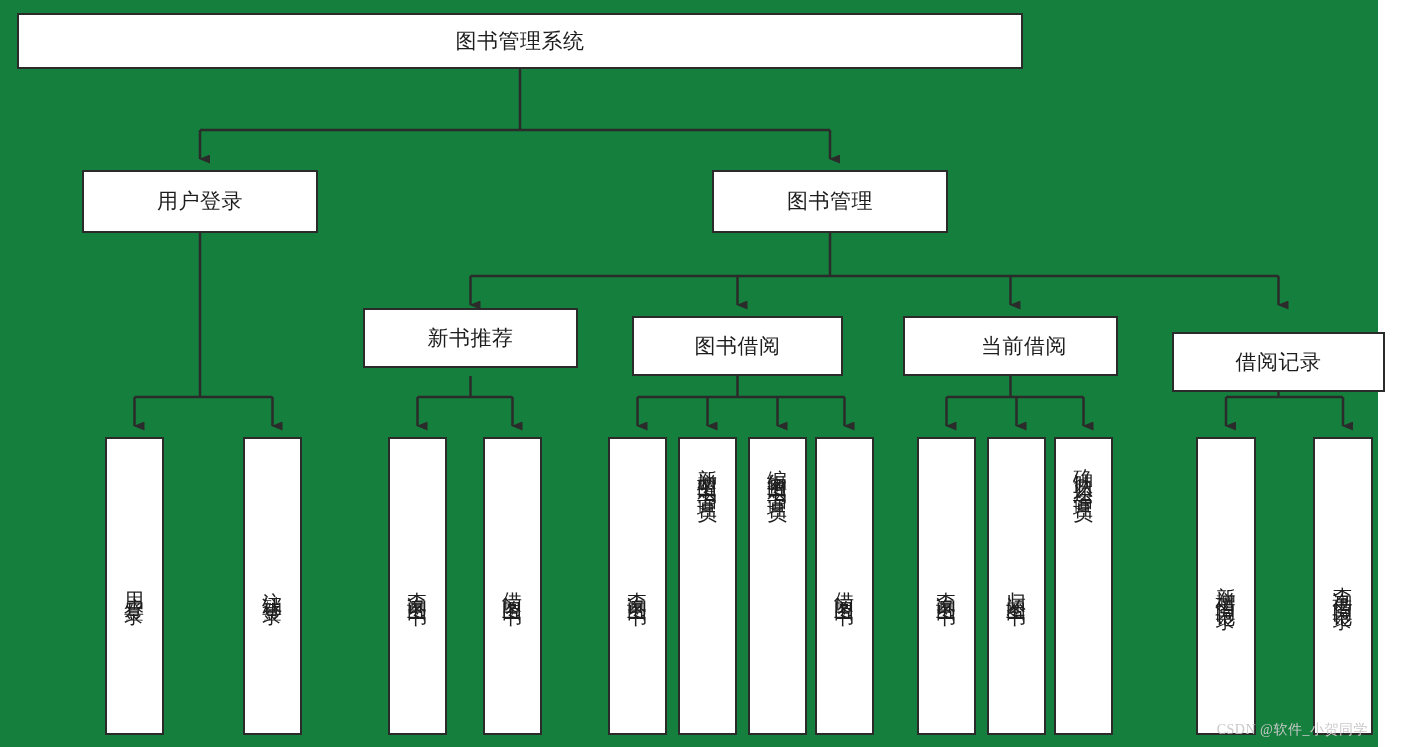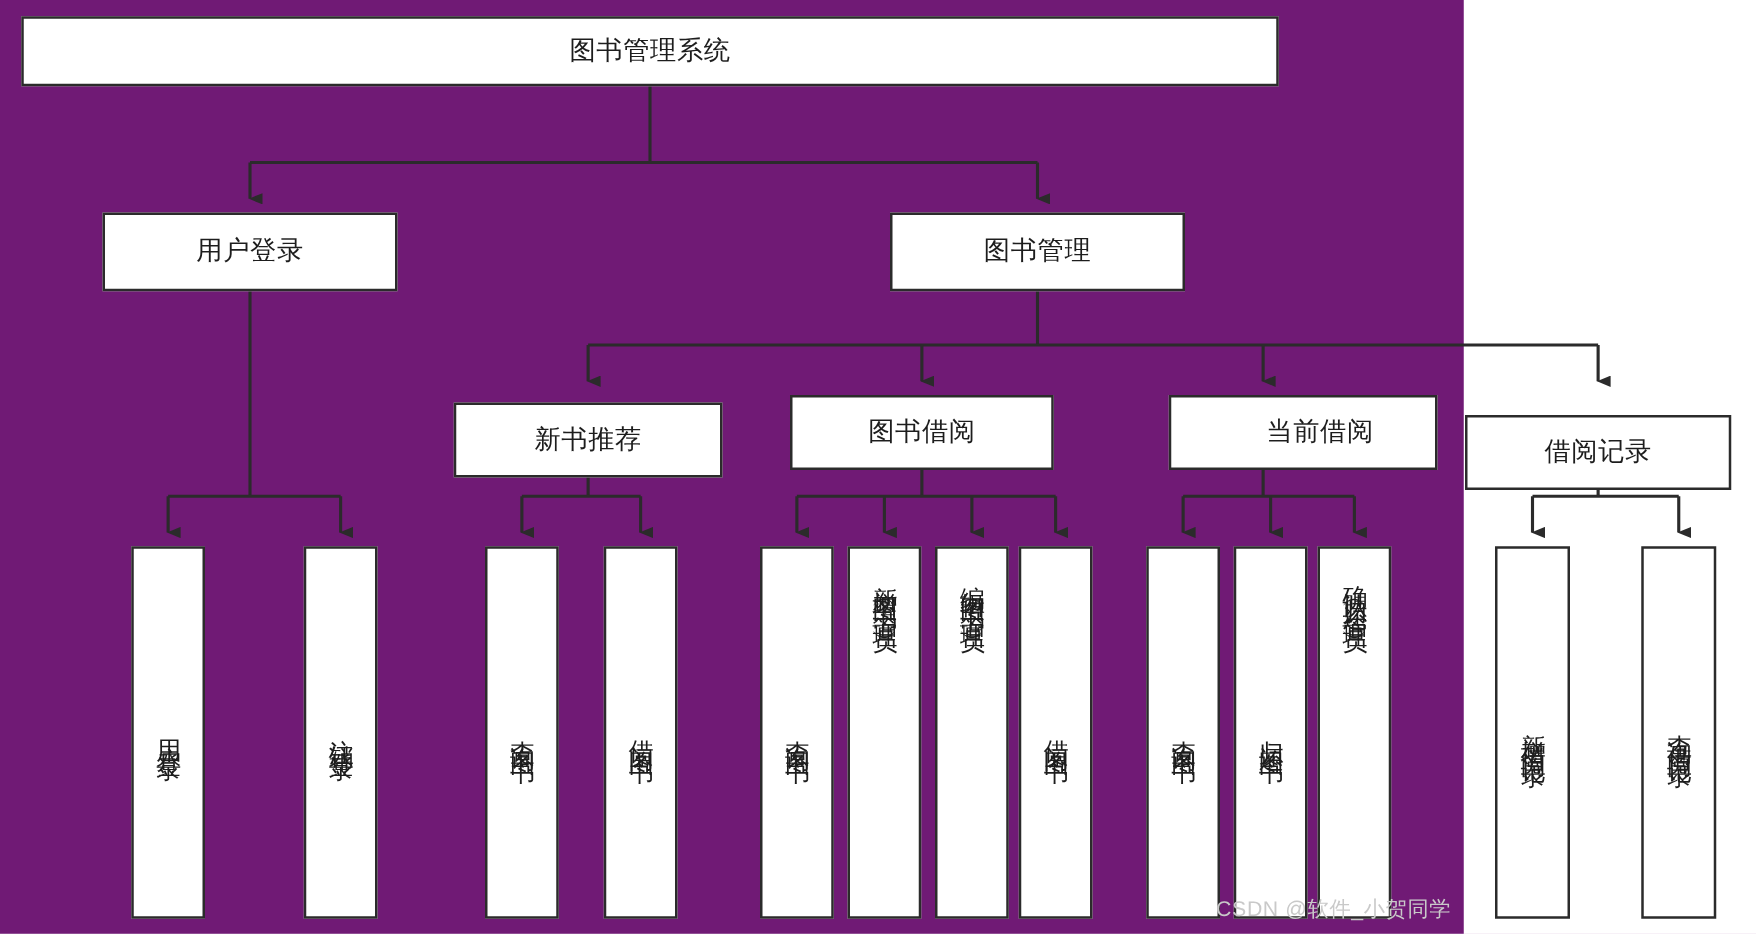--- a/index.html
+++ b/index.html
@@ -8,23 +8,24 @@
     background: #ffffff;
   }
   body {
     width: 1405px;
     height: 747px;
     font-family: "Liberation Sans", "DejaVu Sans", sans-serif;
     overflow: hidden;
   }
   #diagram-root {
     position: relative;
-    width: 1171px;
+    width: 1378px;
     height: 747px;
-    background: #701a75;
+    background: #15803d;
+    font-family: Liberation Serif, serif;
   }
   svg.diagram-canvas {
     position: absolute;
     left: 0;
     top: 0;
     width: 1405px;
     height: 747px;
   }
   .node-box {
     position: absolute;
@@ -57,21 +58,21 @@
     max-height: 100%;
   }
   .node-box.v-center {
     align-items: center;
     padding-top: 0;
   }
   #watermark {
     position: absolute;
     right: 10px;
     bottom: 8px;
-    font-size: 17px;
+    font-size: 14px;
     color: #c9c9c9;
     letter-spacing: 0.5px;
     white-space: nowrap;
     user-select: none;
   }
 </style>
 </head>
 <body>
 
 <div id="diagram-root">
@@ -122,27 +123,27 @@
   <div id="node-layer">
       <div class="node-box" style="left: 17px; top: 13px; width: 1006px; height: 56px;">
         <span class="node-label">图书管理系统</span>
       </div>
       <div class="node-box" style="left: 82px; top: 170px; width: 236px; height: 63px;">
         <span class="node-label">用户登录</span>
       </div>
       <div class="node-box" style="left: 712px; top: 170px; width: 236px; height: 63px; align-items: center;">
         <span class="node-label">图书管理</span>
       </div>
-      <div class="node-box" style="left: 363px; top: 322px; width: 215px; height: 60px;">
+      <div class="node-box" style="left: 363px; top: 308px; width: 215px; height: 60px;">
         <span class="node-label">新书推荐</span>
       </div>
       <div class="node-box" style="left: 632px; top: 316px; width: 211px; height: 60px;">
         <span class="node-label">图书借阅</span>
       </div>
-      <div class="node-box" style="left: 935px; top: 316px; width: 215px; height: 60px; padding-left: 27px;">
+      <div class="node-box" style="left: 903px; top: 316px; width: 215px; height: 60px; padding-left: 27px;">
         <span class="node-label">当前借阅</span>
       </div>
       <div class="node-box" style="left: 1172px; top: 332px; width: 213px; height: 60px;">
         <span class="node-label">借阅记录</span>
       </div>
       <div class="node-box vertical v-center" style="left: 105px; top: 437px; width: 59px; height: 298px;">
         <span class="node-label">用户登录</span>
       </div>
       <div class="node-box vertical v-center" style="left: 243px; top: 437px; width: 59px; height: 298px;">
         <span class="node-label">注销登录</span>

